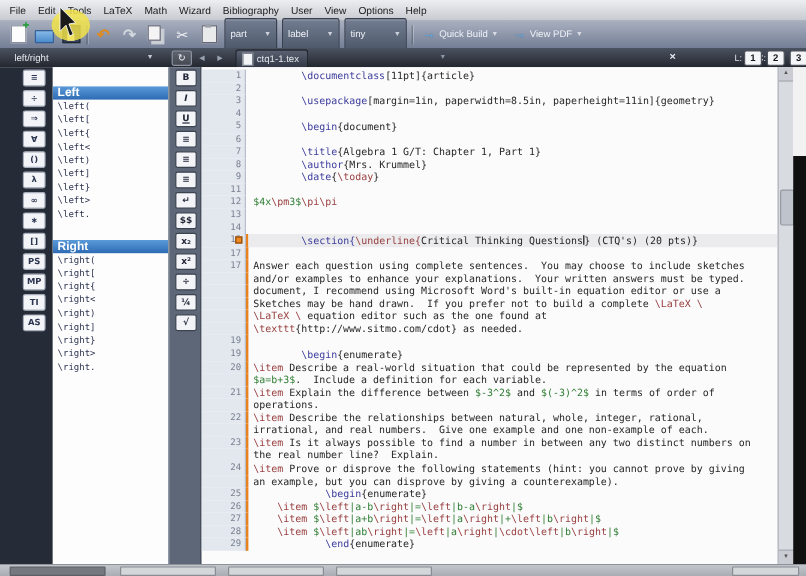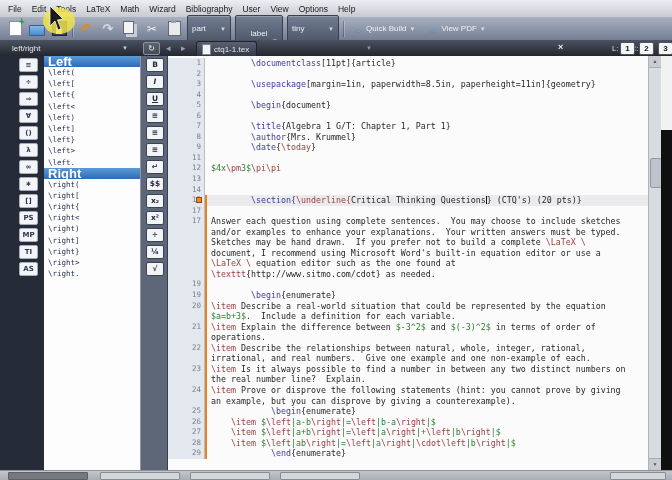--- a/index.html
+++ b/index.html
@@ -55,21 +55,21 @@
     color:#14161a;font-size:8px;font-weight:bold;text-align:center;line-height:11px;}
   
   #icon-strip{position:absolute;left:0;top:56px;width:44px;height:414px;background:#262c37;box-sizing:border-box;padding-top:2px;}
   .strip-tile{margin:0 0 3px 19px;width:17px;height:12px;background:#f2f4f7;border:1px solid #a7adbb;
     border-radius:2px;color:#2c3550;font-size:7px;line-height:12px;text-align:center;font-weight:bold;
     font-family:"DejaVu Sans",sans-serif;}
   
   #list-panel{position:absolute;left:44px;top:56px;width:97px;height:414px;background:#fdfdfe;
     border-right:1px solid #8f96a3;box-sizing:border-box;overflow:hidden;}
   .list-header{height:11px;line-height:11px;background:linear-gradient(#5b9ad8,#2d6cb4);
-    color:#fff;font-size:13px;font-weight:bold;padding-left:4px;}
+    color:#fff;font-size:10px;font-weight:bold;padding-left:4px;margin-top:16px;}
   .list-item{height:11.2px;line-height:11.2px;font-family:"DejaVu Sans Mono",monospace;
     font-size:7.5px;color:#2c3350;padding-left:4px;white-space:pre;}
   
   #format-strip{position:absolute;left:141px;top:56px;width:27px;height:414px;background:#5d6777;
     border-right:1px solid #39404c;box-sizing:border-box;padding-top:2px;}
   .fmt-tile{margin:0 0 3px 5px;width:16px;height:12px;background:#f2f4f7;border:1px solid #3c4350;
     border-radius:2px;color:#232838;font-size:7.5px;line-height:12px;text-align:center;font-weight:bold;
     font-family:"DejaVu Sans",sans-serif;}
   
   #editor{position:absolute;left:168px;top:56px;width:480px;height:414px;background:#fbfbfc;
@@ -138,21 +138,21 @@
         <span id="ic-copy"></span>
       </span>
     <span class="tbi" id="ic-cut">✂</span>
     <span class="tbi">
         <span id="ic-paste"></span>
       </span>
     <span class="combo" style="width:44px;">
       <span>part</span>
       <span class="arr">▼</span>
     </span>
-    <span class="combo" style="width:48px;flex-direction:column;">
+    <span class="combo" style="width:48px;">
       <span>label</span>
       <span class="arr">▼</span>
     </span>
     <span class="combo" style="width:52px;">
       <span>tiny</span>
       <span class="arr">▼</span>
     </span>
     <span class="tb-sep"></span>
     <span class="buildbtn">
       <span class="blue-arr">→</span>
@@ -323,26 +323,26 @@
         <span class="txt"><span class="p">Answer each question using complete sentences.  You may choose to include sketches</span></span>
       </div>
       <div class="ed-row">
         <span class="num"></span>
         <span class="bar on"></span>
         <span class="txt"><span class="p">and/or examples to enhance your explanations.  Your written answers must be typed.</span></span>
       </div>
       <div class="ed-row">
         <span class="num"></span>
         <span class="bar on"></span>
+        <span class="txt"><span class="p">document, I recommend using Microsoft Word's built-in equation editor or use a</span></span>
+      </div>
+      <div class="ed-row">
+        <span class="num"></span>
+        <span class="bar on"></span>
         <span class="txt"><span class="p">Sketches may be hand drawn.  If you prefer not to build a complete </span><span class="c">\LaTeX \</span></span>
-      </div>
-      <div class="ed-row">
-        <span class="num"></span>
-        <span class="bar on"></span>
-        <span class="txt"><span class="p">document, I recommend using Microsoft Word's built-in equation editor or use a</span></span>
       </div>
       <div class="ed-row">
         <span class="num"></span>
         <span class="bar on"></span>
         <span class="txt"><span class="c">\LaTeX \</span><span class="p"> equation editor such as the one found at</span></span>
       </div>
       <div class="ed-row">
         <span class="num"></span>
         <span class="bar on"></span>
         <span class="txt"><span class="c">\texttt</span><span class="p">{http://www.sitmo.com/cdot} as needed.</span></span>

